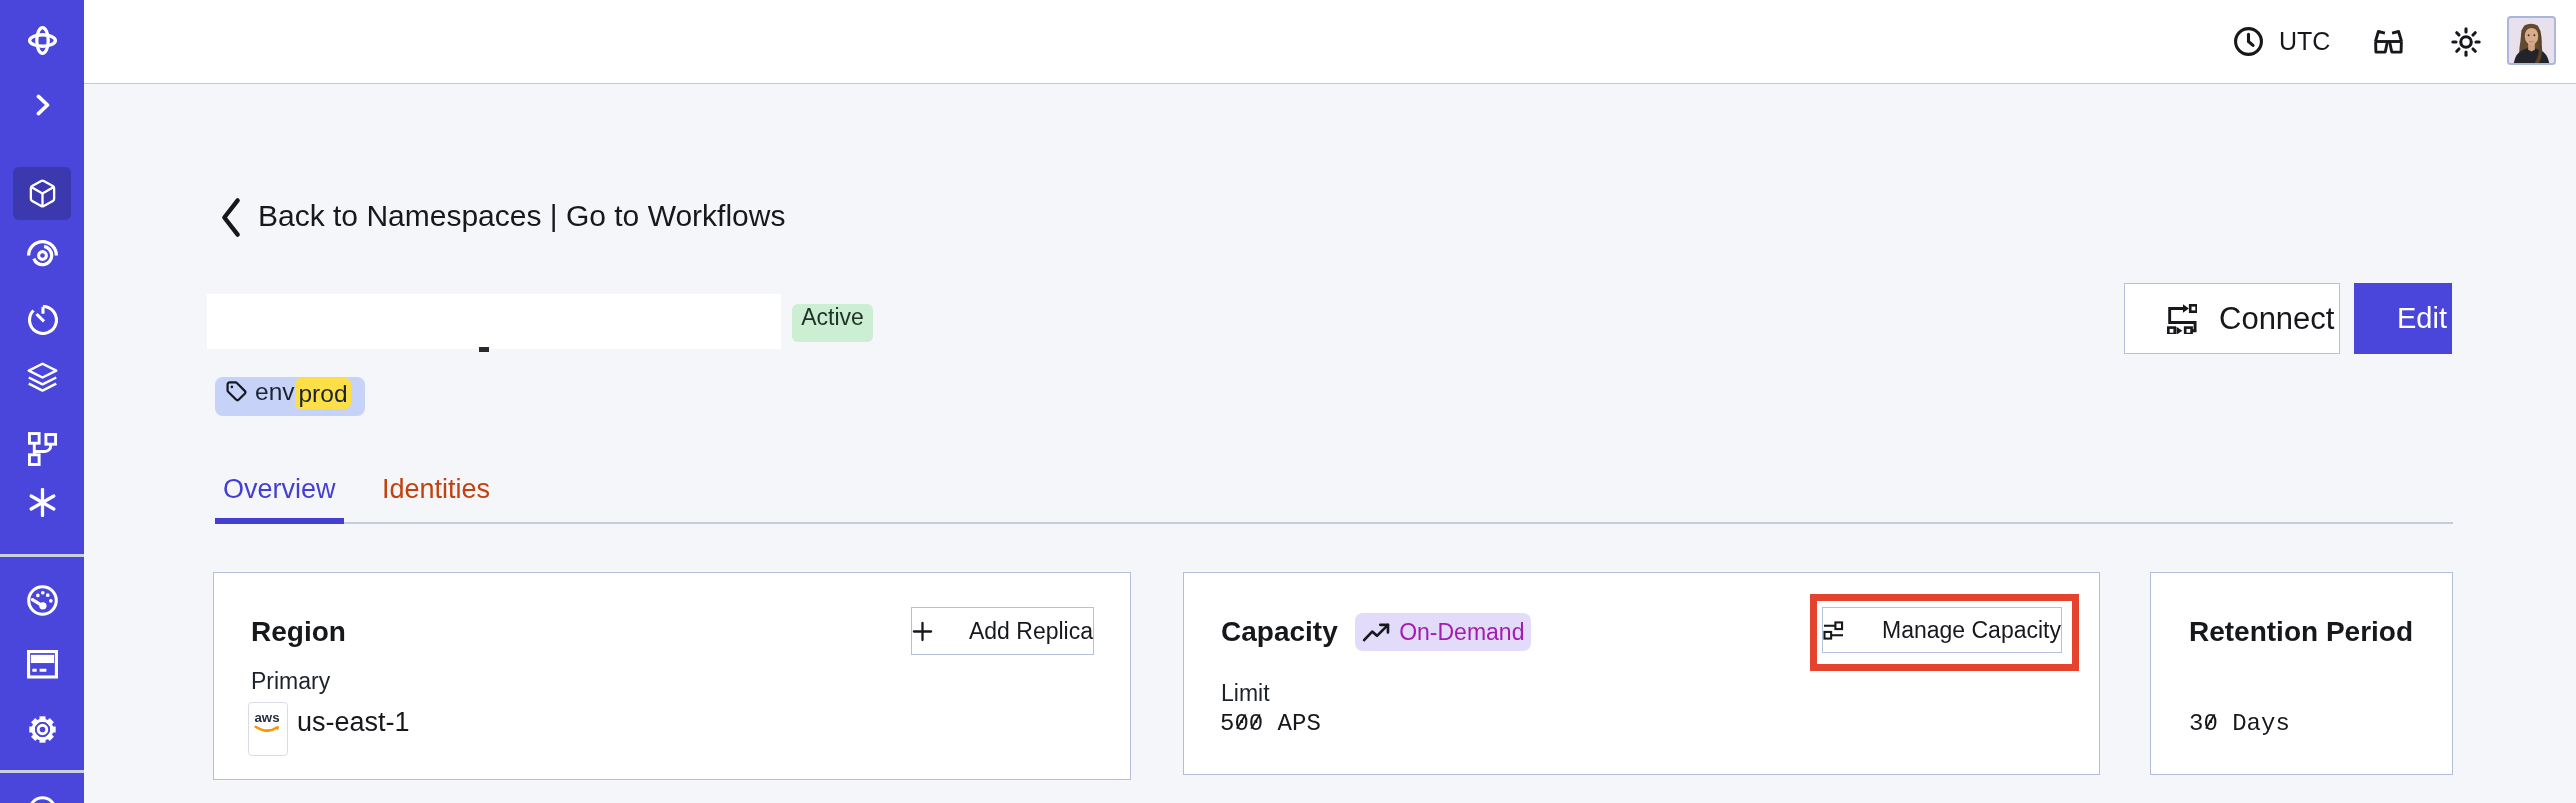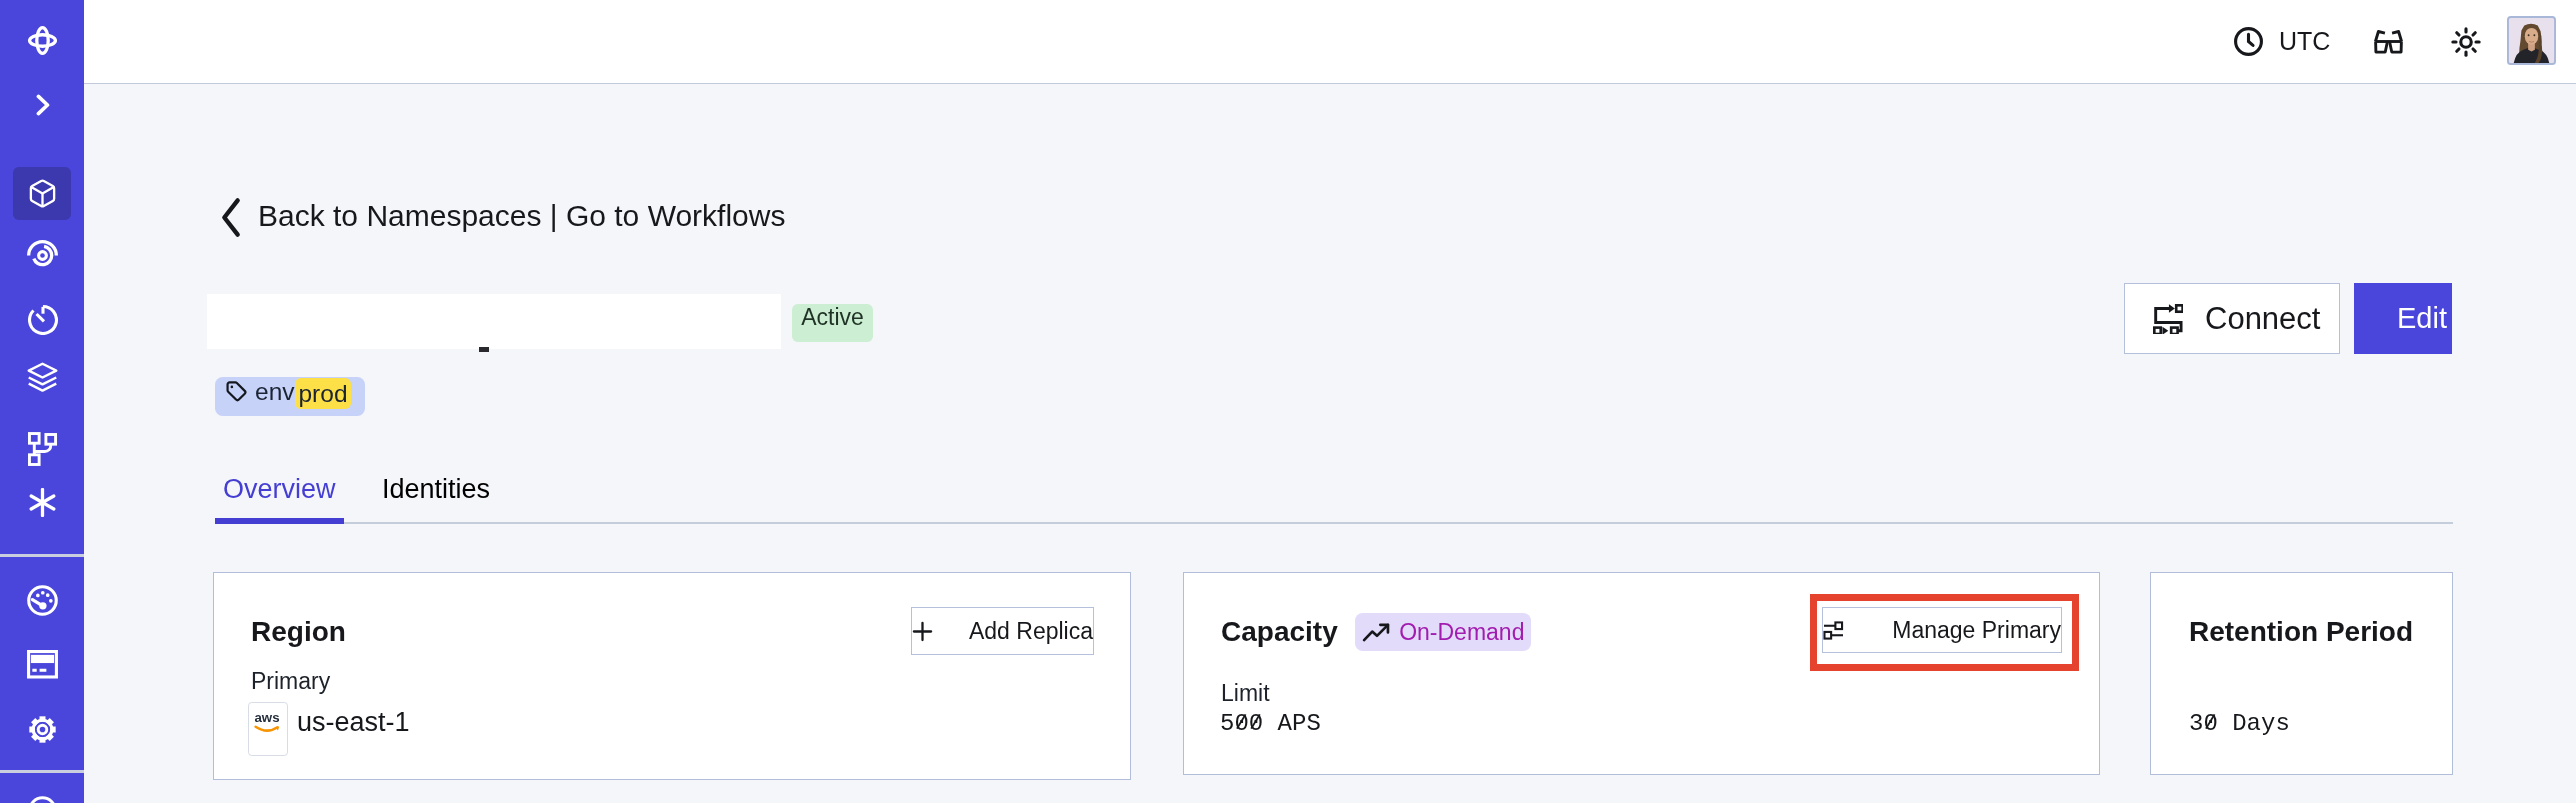--- a/index.html
+++ b/index.html
@@ -155,21 +155,21 @@
 </svg>
 <div class="t" style="left:258px; top:201px; font-size:30px;">Back to Namespaces | Go to Workflows</div>
 
 <div class="abs" style="left:207px; top:294px; width:574px; height:55px; background:#ffffff;"></div>
 <div class="abs" style="left:479px; top:347px; width:9.6px; height:4.8px; background:#2a2a2e;"></div>
 
 <div class="abs" style="left:792px; top:304px; width:81px; height:38px; border-radius:5.8px; background:#cceed2; display:flex; justify-content:center;">
   <span style="font-size:23px; color:#1f3226; font-weight:500;">Active</span>
 </div>
 
-<div class="btn2" style="left:2124px; top:283px; width:216px; height:71px; gap:22px; justify-content:flex-start; padding-left:27px;">
+<div class="btn2" style="left:2124px; top:283px; width:216px; height:71px; gap:22px; justify-content:flex-start; padding-left:41px;">
   <svg width="31" height="31" viewBox="0 0 32 32" fill="none" stroke="#17181c">
     <path d="M17.8 5.7 H3.8 V20.2 H30 V28.7 H26.3" stroke-width="3"></path>
     <path d="M17.5 1.4 L23.6 5.7 L17.5 10 Z" fill="#17181c" stroke="none"></path>
     <rect x="25" y="2.4" width="6.6" height="6.6" stroke-width="2.7"></rect>
     <rect x="2.4" y="25.4" width="6.6" height="6.6" stroke-width="2.7"></rect>
     <path d="M10.8 24.6 L16.8 28.7 L10.8 32.8 Z" fill="#17181c" stroke="none"></path>
     <rect x="19.8" y="25.4" width="6.6" height="6.6" stroke-width="2.7"></rect>
   </svg>
   <span style="font-size:31px;">Connect</span>
 </div>
@@ -181,21 +181,21 @@
 <svg class="abs" style="left:225px; top:380px;" width="22" height="22" viewBox="0 0 24 24" fill="none" stroke="#15181e" stroke-width="2.4" stroke-linejoin="round">
   <path d="M11.4 2.6 H5 a2.2 2.2 0 0 0-2.2 2.2 v6.4 a2.2 2.2 0 0 0 .64 1.55 l8.6 8.6 a2.2 2.2 0 0 0 3.1 0 l6.4-6.4 a2.2 2.2 0 0 0 0-3.1 l-8.6-8.6 a2.2 2.2 0 0 0-1.54-.65 z"></path>
   <circle cx="7.5" cy="7.5" r="1.4" fill="#15181e" stroke="none"></circle>
 </svg>
 <div class="t" style="left:255px; top:380px; font-size:24.5px; color:#1b2433;">env</div>
 <div class="abs" style="left:295px; top:378px; width:56px; height:31px; border-radius:5.8px; background:#fde047; display:flex; align-items:center; justify-content:center;">
   <span style="font-size:24.5px; color:#1b2433;">prod</span>
 </div>
 
 <div class="t" style="left:223px; top:476px; font-size:27px; color:#443ED2; font-weight:500;">Overview</div>
-<div class="t" style="left:382px; top:476px; font-size:27px; color:#000000;">Identities</div>
+<div class="t" style="left:382px; top:476px; font-size:27px; color:#c2410c;">Identities</div>
 <div class="abs" style="left:215px; top:522px; width:2238px; height:1.9px; background:#c5ccda;"></div>
 <div class="abs" style="left:215px; top:518px; width:129px; height:5.8px; background:#443ED2;"></div>
 
 <div class="card" style="left:213px; top:572px; width:918px; height:208px;"></div>
 <div class="card" style="left:1183px; top:572px; width:917px; height:203px;"></div>
 <div class="card" style="left:2150px; top:572px; width:303px; height:203px;"></div>
 
 <div class="t" style="left:251px; top:618px; font-size:28px; font-weight:700;">Region</div>
 <div class="btn2" style="left:911px; top:607px; width:183px; height:48px; gap:11.5px;">
   <svg width="21" height="21" viewBox="0 0 22 22" fill="none" stroke="#17181c" stroke-width="2.4" stroke-linecap="round">
@@ -222,21 +222,21 @@
   </svg>
   <span style="font-size:23px; color:#a21caf;">On-Demand</span>
 </div>
 <div class="btn2" style="left:1822px; top:607px; width:240px; height:46px; gap:12.5px;">
   <svg width="21" height="19" viewBox="0 0 22 20" fill="none" stroke="#17181c" stroke-width="2.2">
     <line x1="1" y1="5" x2="13" y2="5"></line>
     <rect x="13" y="1.5" width="7" height="7"></rect>
     <rect x="1.5" y="11.5" width="7" height="7"></rect>
     <line x1="8.5" y1="15" x2="21" y2="15"></line>
   </svg>
-  <span style="font-size:23px;">Manage Primary</span>
+  <span style="font-size:23px;">Manage Capacity</span>
 </div>
 <div class="abs" style="left:1810px; top:594px; width:269px; height:77px; border:7.7px solid #E5432D;"></div>
 <div class="t" style="left:1221px; top:682px; font-size:23px; color:#1d222b;">Limit</div>
 <div class="t" style="left:1220px; top:712px; font-size:24px; font-family:'Liberation Mono', monospace;">500 APS</div>
 
 <div class="t" style="left:2189px; top:618px; font-size:28px; font-weight:700;">Retention Period</div>
 <div class="t" style="left:2189px; top:712px; font-size:24px; font-family:'Liberation Mono', monospace;">30 Days</div>
 
 <svg class="abs" style="left:1233px; top:712px;" width="38" height="19" viewBox="0 0 40 20">
   <line x1="4.2" y1="17.5" x2="13.2" y2="2.5" stroke="#17181c" stroke-width="2"></line>

